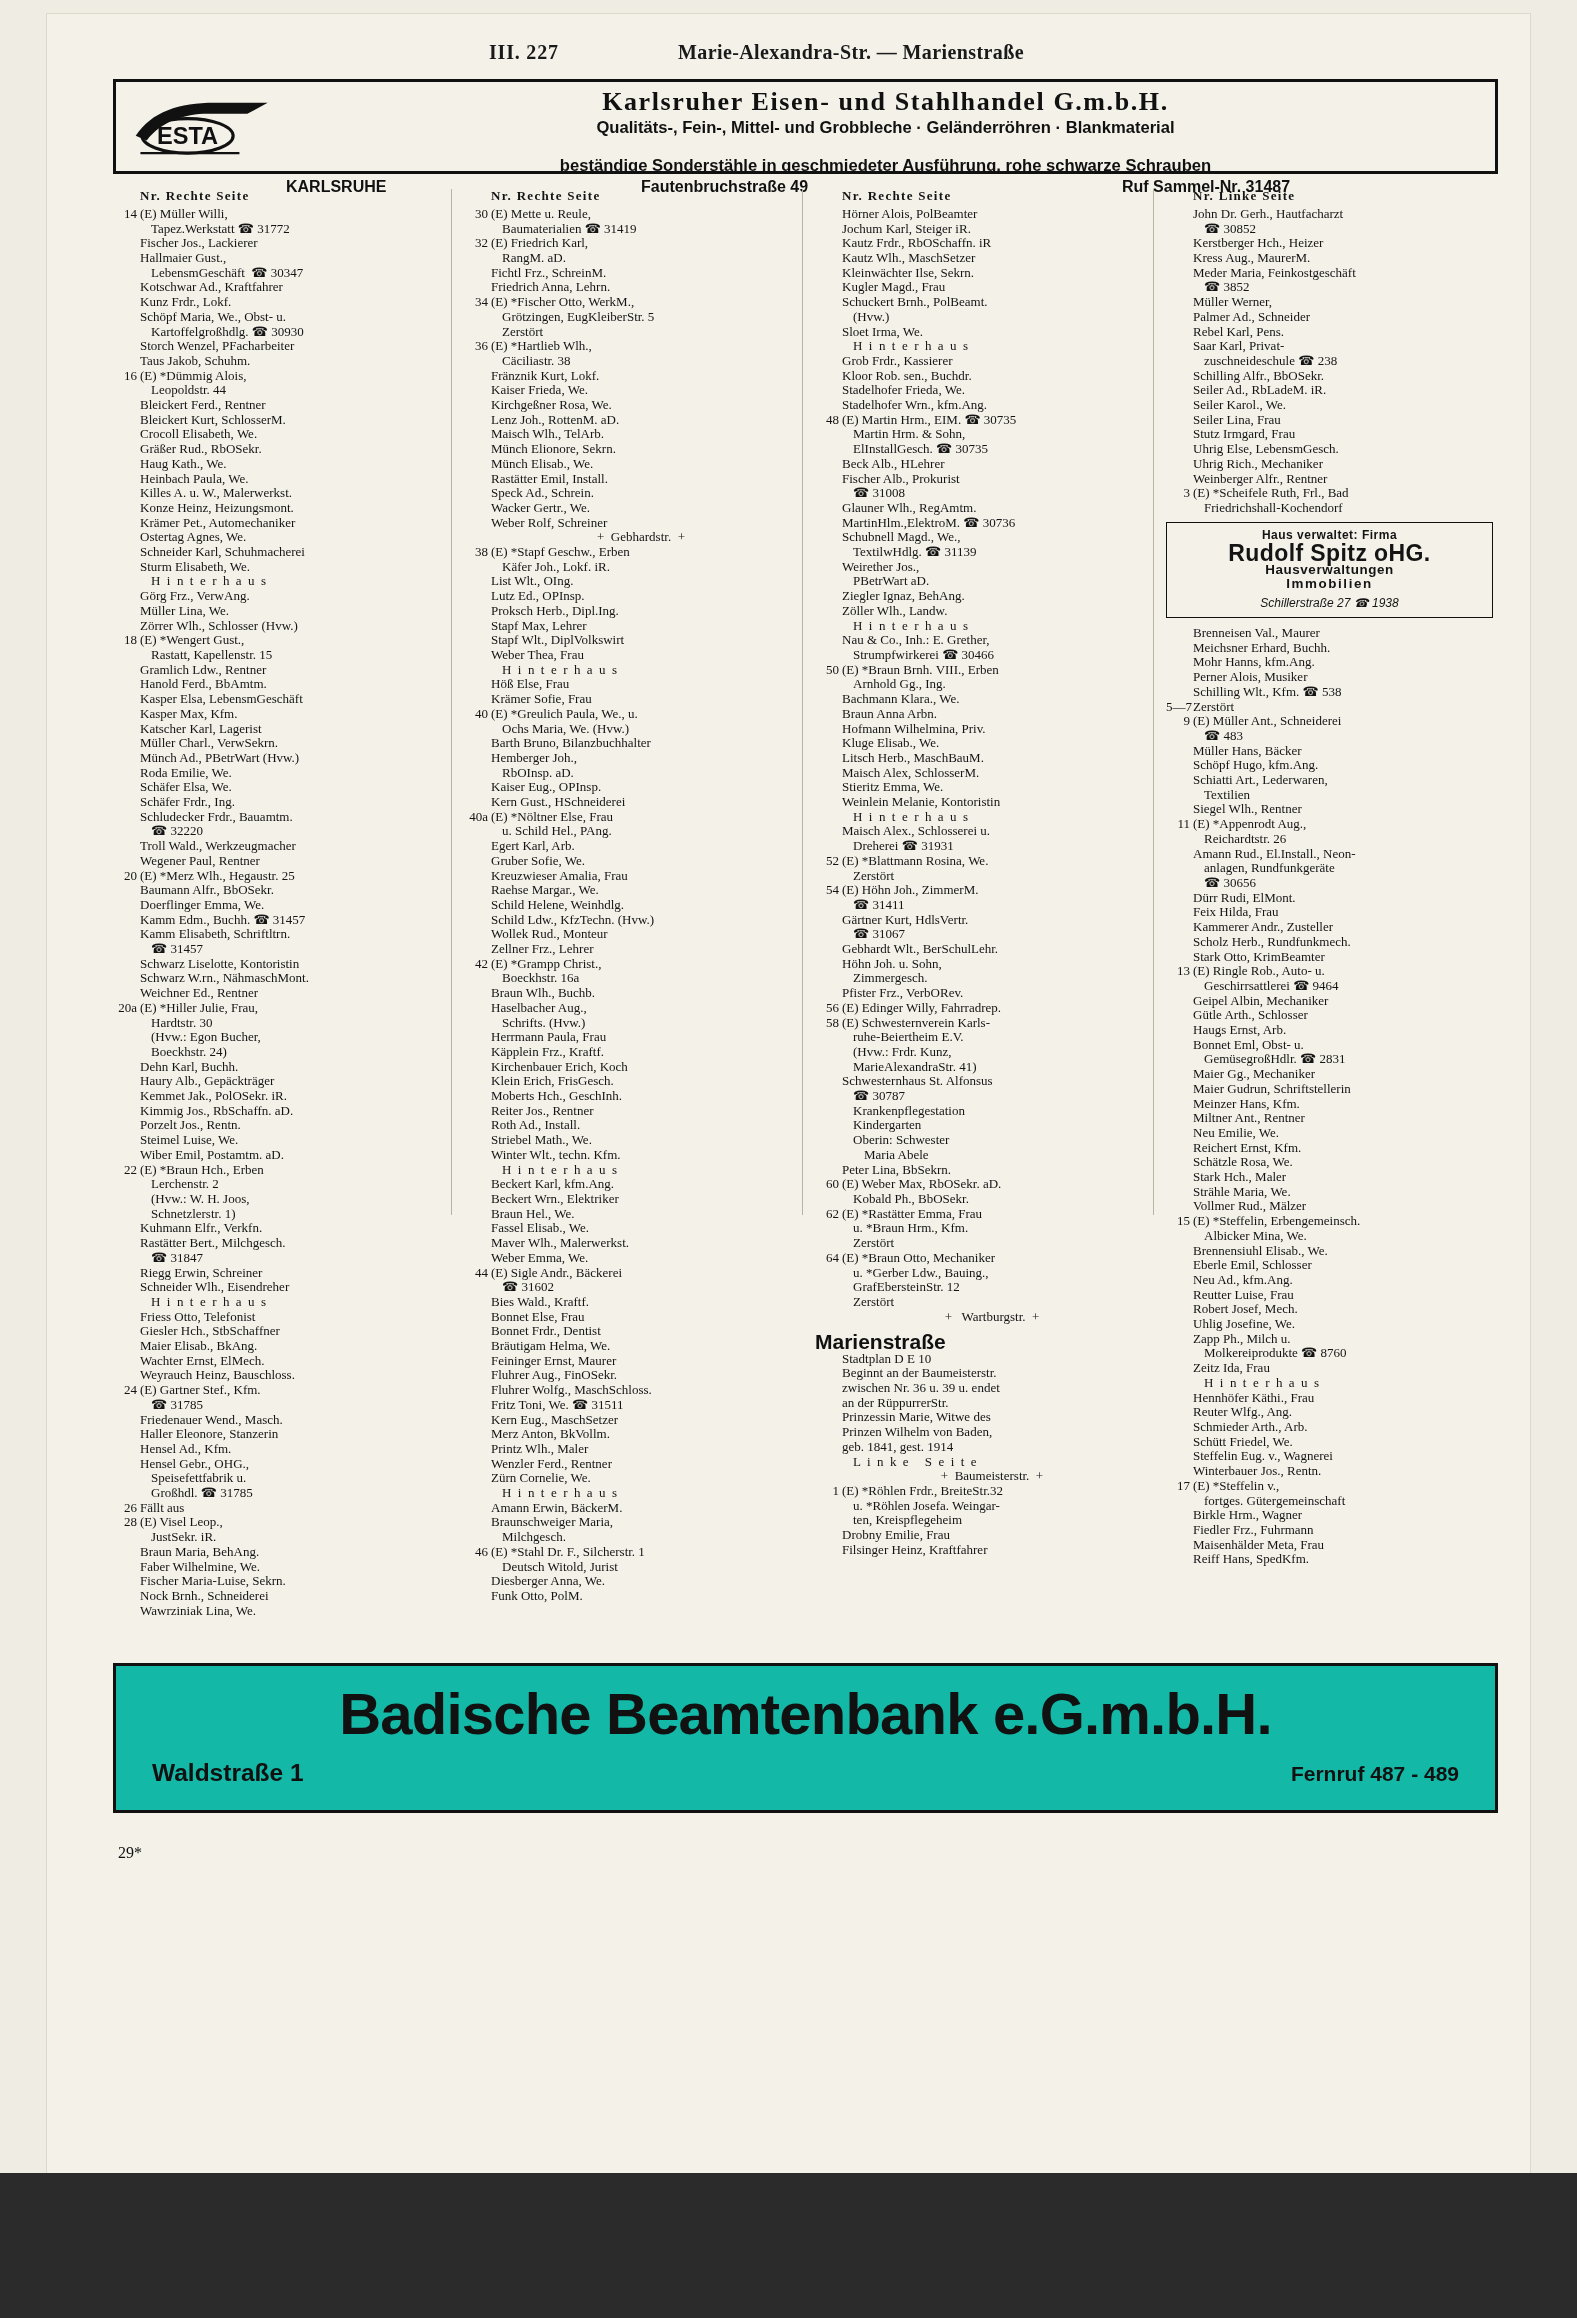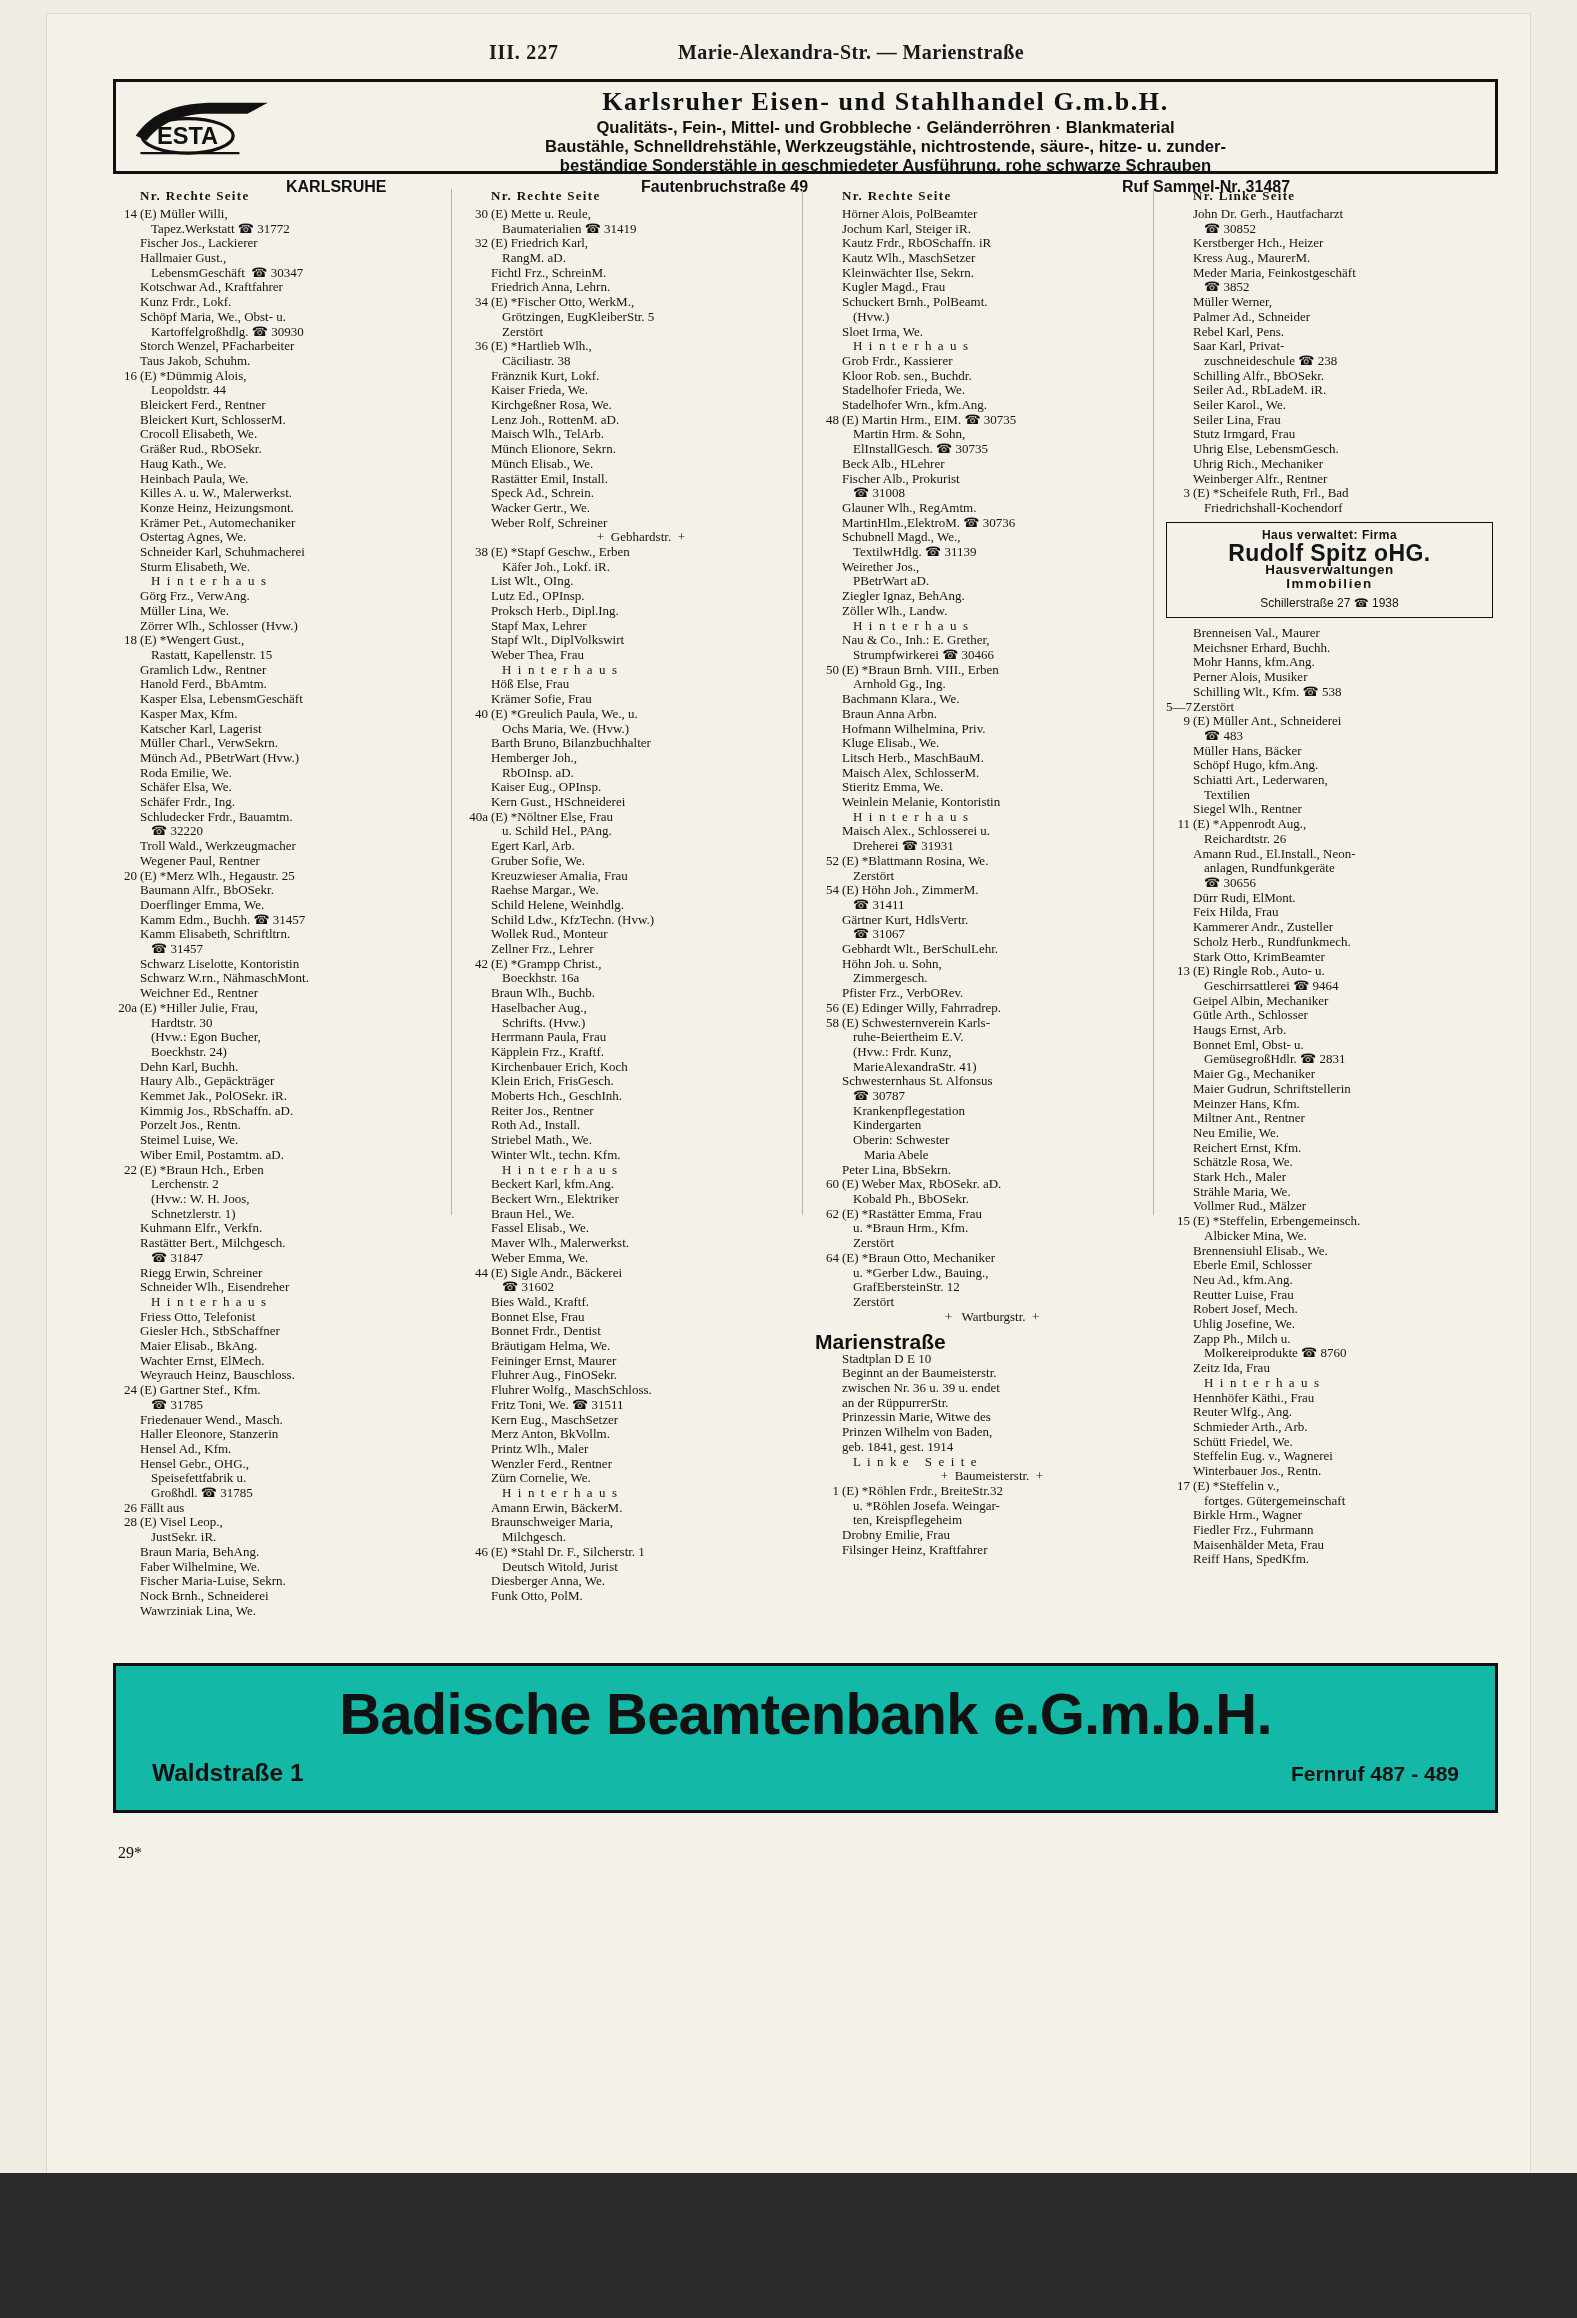--- a/index.html
+++ b/index.html
@@ -90,21 +90,21 @@
   }
   
   .ad-spitz{
     border:1.6px solid #111;padding:4.7px 6.3px 6.3px 6.3px;margin:6.3px 0 8px 0;
     text-align:center;background:#f4f1e9;
   }
   .ad-spitz .t1{font-family:"Liberation Sans",sans-serif;font-size:12px;font-weight:bold;letter-spacing:0.5px;margin-bottom:3.2px;}
   .ad-spitz .t2{font-family:"Liberation Sans",sans-serif;font-size:23px;font-weight:bold;letter-spacing:0.4px;}
   .ad-spitz .t3{font-family:"Liberation Sans",sans-serif;font-size:13.4px;font-weight:bold;letter-spacing:0.6px;margin-top:2.4px;}
   .ad-spitz .t4{font-family:"Liberation Sans",sans-serif;font-size:13.4px;font-weight:bold;letter-spacing:1.6px;}
-  .ad-spitz .t5{font-family:"Liberation Sans",sans-serif;font-size:12px;margin-top:4px;}
+  .ad-spitz .t5{font-family:"Liberation Sans",sans-serif;font-size:12px;margin-top:4px;font-style:italic;}
   
   .ad-bot{
     position:absolute;left:66px;top:1649px;width:1385px;height:150px;
     border:3.2px solid #111;box-sizing:border-box;background:#14b8a6;
   }
   .ad-bot .big{
     position:absolute;left:0;right:0;top:14px;text-align:center;
     font-family:"Liberation Sans",sans-serif;font-weight:bold;font-size:58px;
     letter-spacing:-0.8px;color:#111;
   }
@@ -155,21 +155,20 @@
         <div class="logo">
           <svg width="147" height="66" viewBox="0 0 186 84">
             <path d="M8 52 C30 18, 70 8, 120 10 L176 10 L150 24 L100 24 C70 24, 40 34, 22 58 Z" fill="#111"></path>
             <ellipse cx="74" cy="52" rx="58" ry="22" fill="none" stroke="#111" stroke-width="4"></ellipse>
             <text x="74" y="62" font-family="Liberation Sans, sans-serif" font-size="30" font-weight="bold" fill="#111" text-anchor="middle">ESTA</text>
             <path d="M14 74 L140 74" stroke="#111" stroke-width="3"></path>
           </svg>
         </div>
         <div class="l1">Karlsruher Eisen- und Stahlhandel G.m.b.H.</div>
         <div class="l2">Qualitäts-, Fein-, Mittel- und Grobbleche   ·   Geländerröhren   ·   Blankmaterial</div>
-        <div class="l3">Baustähle, Schnelldrehstähle, Werkzeugstähle, nichtrostende, säure-, hitze- u. zunder-</div>
         <div class="l4">beständige Sonderstähle in geschmiedeter Ausführung, rohe schwarze Schrauben</div>
         <div class="foot">
           <span class="a">KARLSRUHE</span>
           <span class="b">Fautenbruchstraße 49</span>
           <span class="c">Ruf Sammel-Nr. 31487</span>
         </div>
       </div>
 
       <div class="cols">
         <div class="vrule v1"></div>

